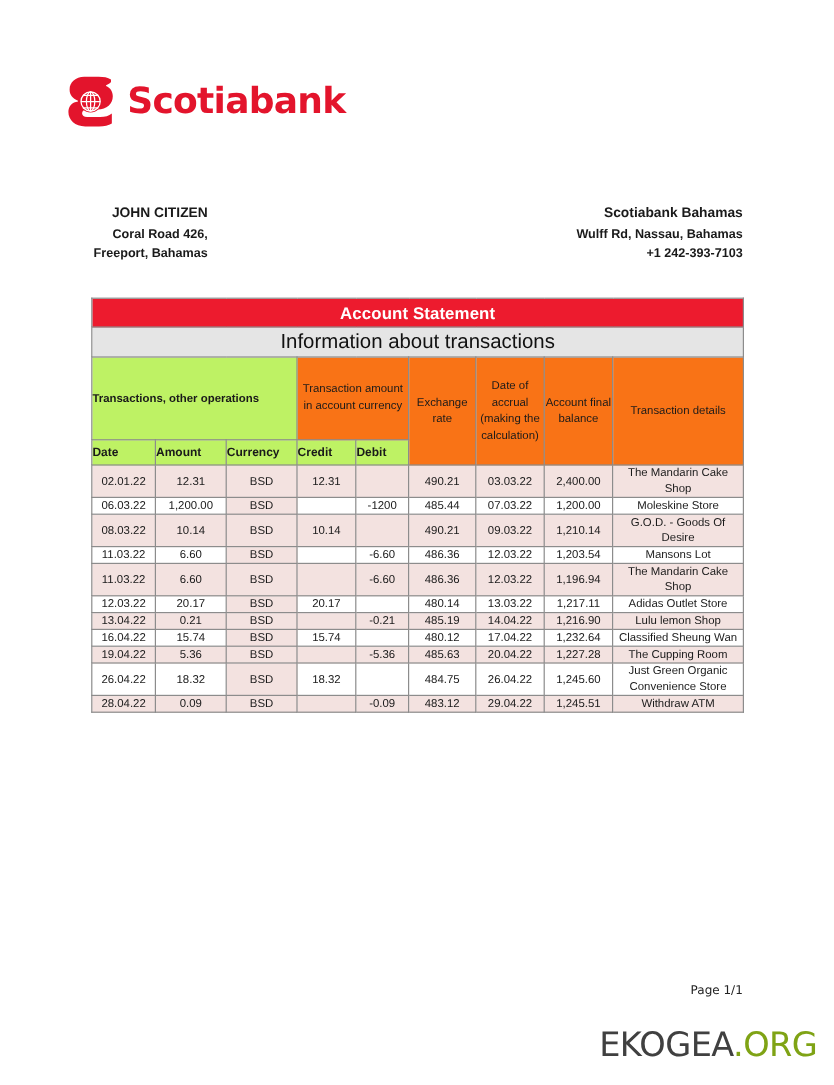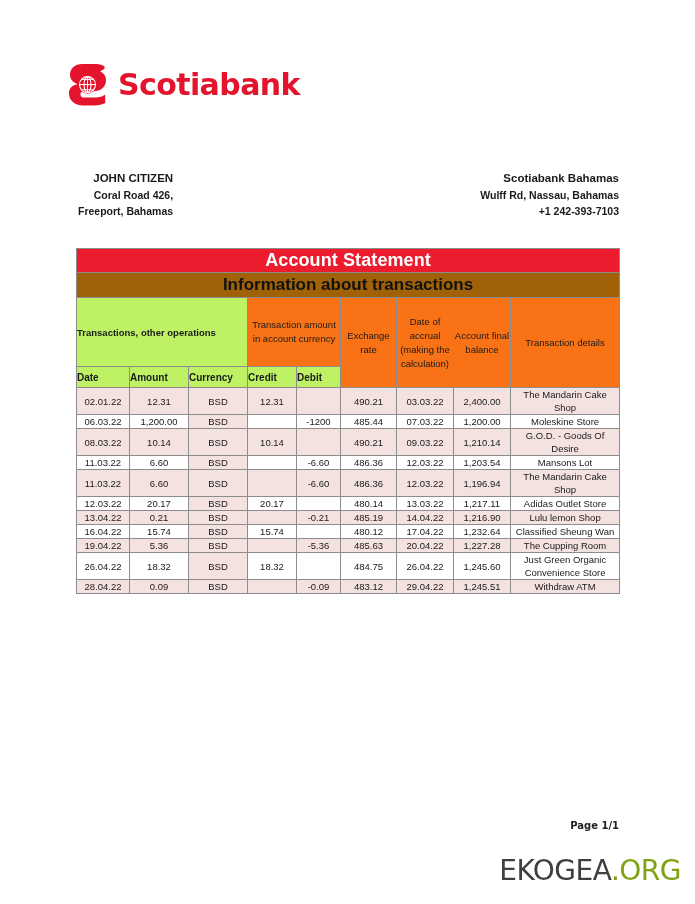--- a/index.html
+++ b/index.html
@@ -12,21 +12,21 @@
     height: 904px;
     position: relative;
     font-family: "Liberation Sans", sans-serif;
     color: #1a1a1a;
     overflow: hidden;
   }
 
   
   #logo-block {
     position: absolute;
-    left: 68px;
+    left: 56px;
     top: 63px;
     display: flex;
     align-items: center;
     gap: 10px;
   }
   #logo-mark {
     width: 40px;
     height: 44px;
     display: block;
   }
@@ -65,31 +65,31 @@
     table-layout: fixed;
   }
   #statement td, #statement th {
     border: 1px solid #8c8c8c;
     padding: 0;
     vertical-align: middle;
   }
   .title-bar {
     background: #ED1B2E;
     color: #ffffff;
-    font-size: 18px;
+    font-size: 14px;
     font-weight: bold;
     text-align: center;
     height: 23px;
     letter-spacing: 0.1px;
   }
   .subtitle-bar {
-    background: #a16207;
+    background: #e5e5e5;
     color: #111111;
     font-size: 17px;
-    font-weight: bold;
+    font-weight: normal;
     text-align: center;
     height: 24px;
     margin-top: 36px;
   }
   .grp-head {
     font-size: 9.5px;
     font-weight: bold;
     text-align: left;
     padding-left: 5px;
     vertical-align: top;
@@ -122,21 +122,21 @@
   tr.shaded .cell { background: #F3E2E0; }
   .cell.currency { background: #F3E2E0; }
 
   
   #page-number {
     position: absolute;
     right: 76px;
     top: 820px;
     font-family: "DejaVu Sans", sans-serif;
     font-size: 10px;
-    font-weight: bold;
+    font-weight: normal;
     color: #222222;
   }
   #watermark {
     position: absolute;
     right: 14px;
     top: 857px;
     font-family: "DejaVu Sans", sans-serif;
     font-size: 28px;
     letter-spacing: -0.5px;
     line-height: 1;

